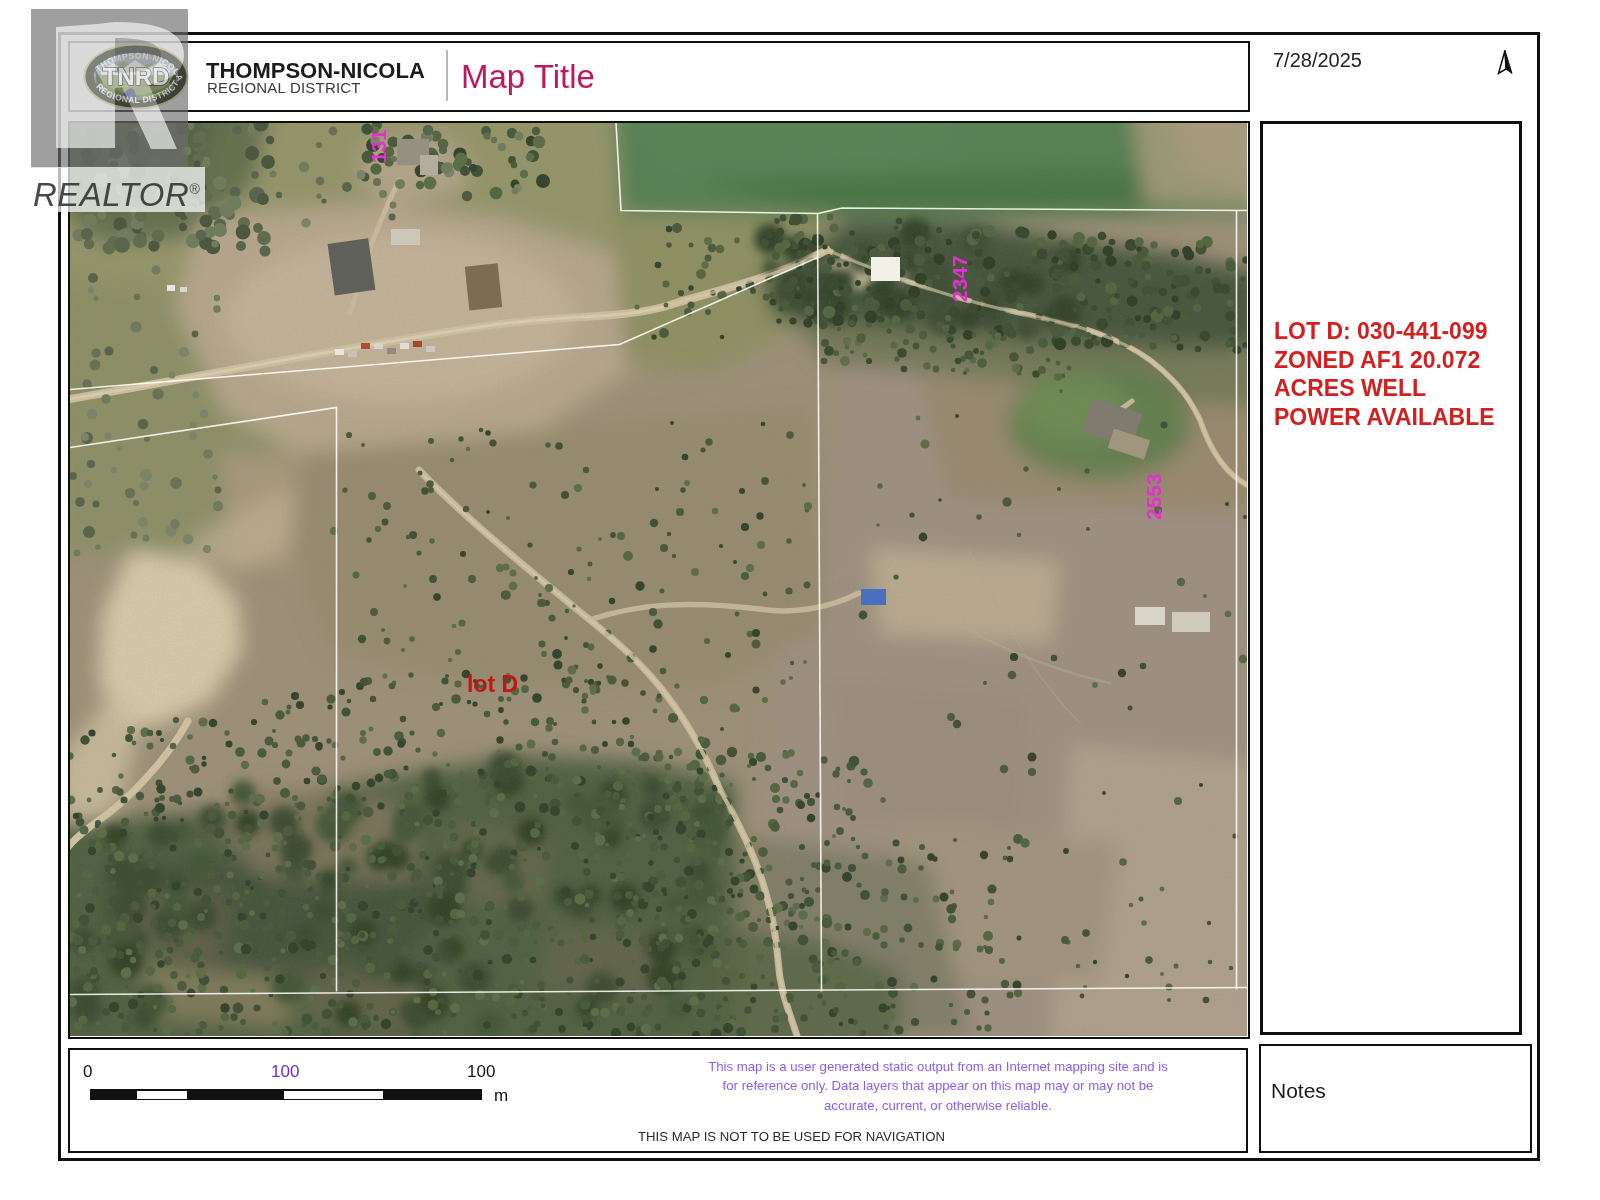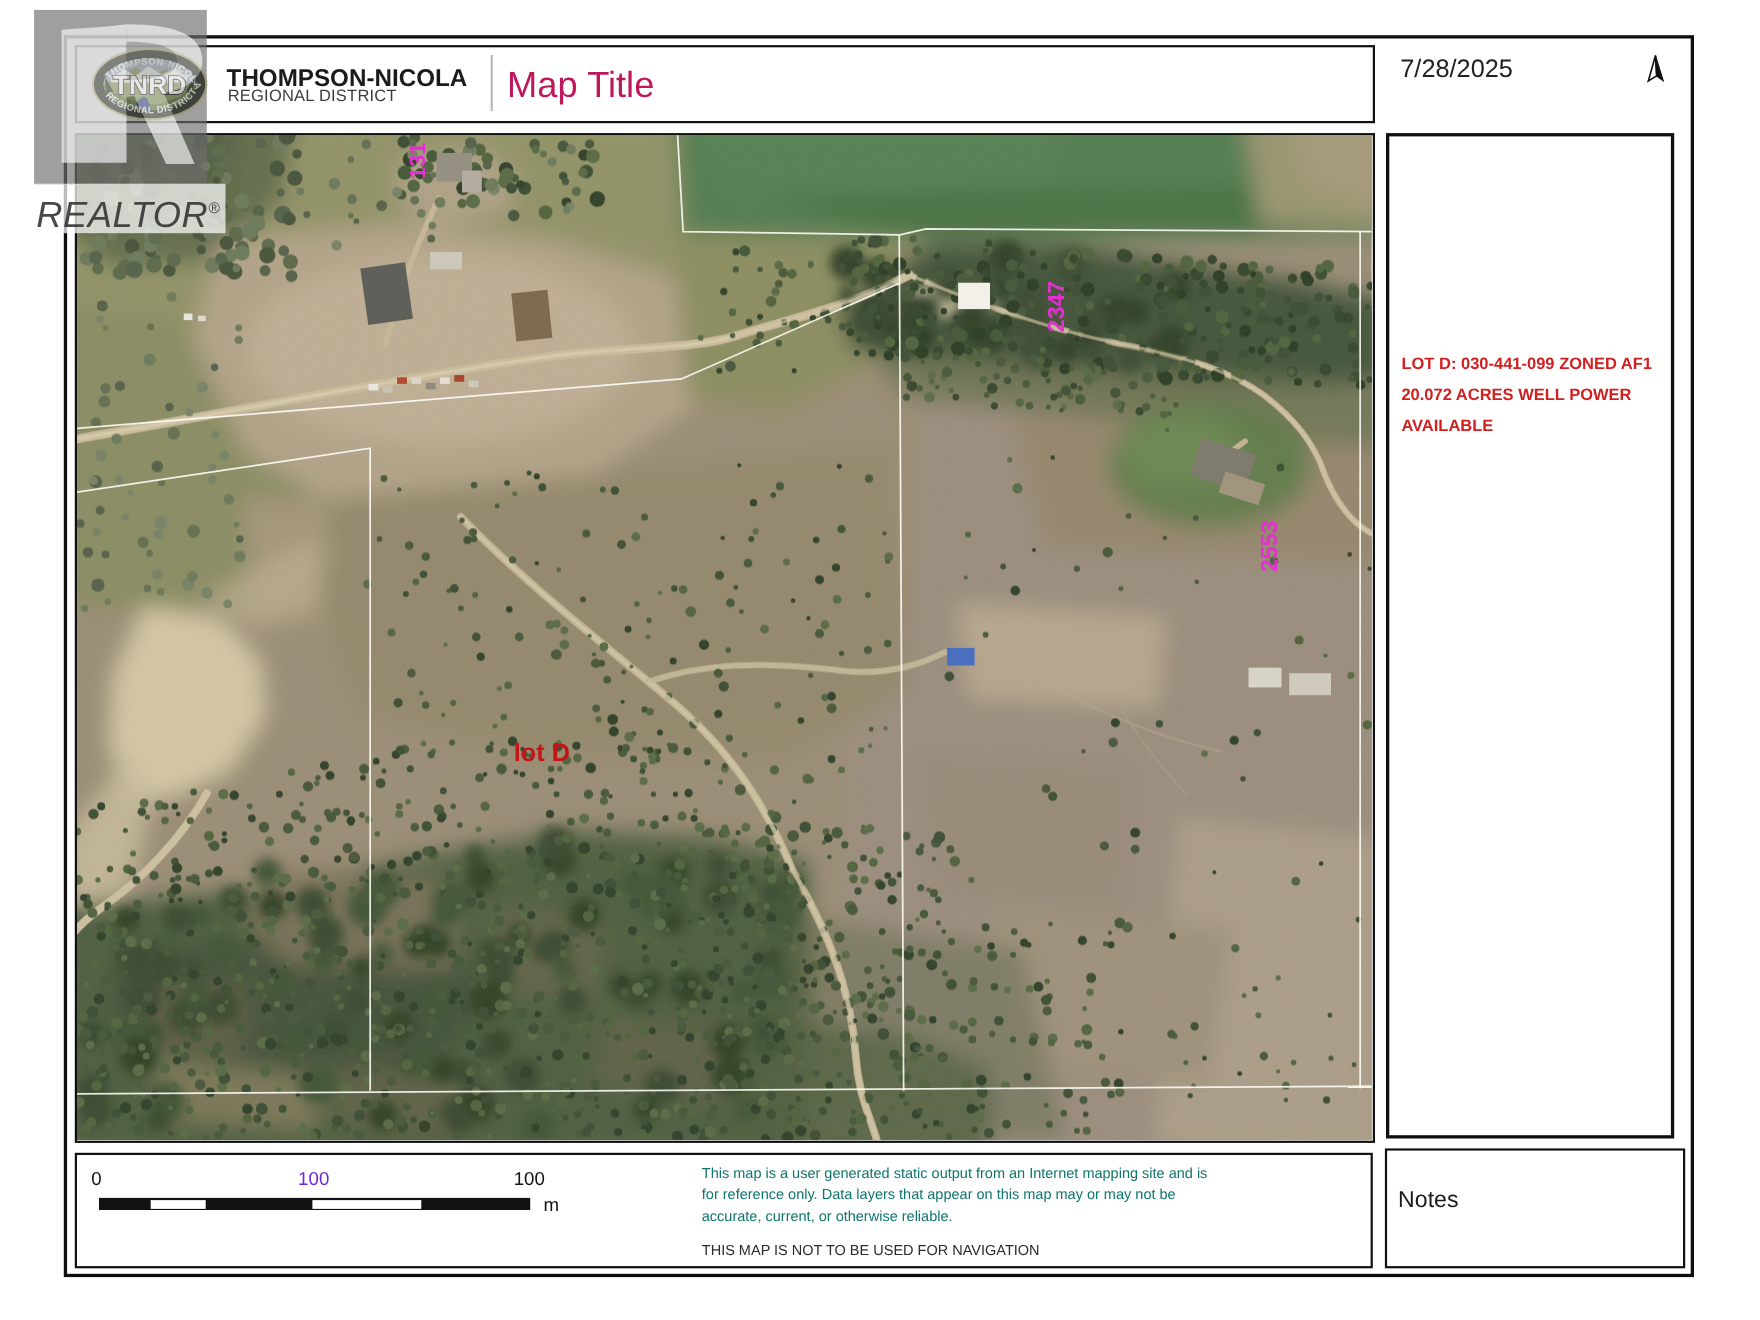--- a/index.html
+++ b/index.html
@@ -27,21 +27,21 @@
 <text font-size="8.5" font-weight="bold" fill="#f2f2ee" letter-spacing="0.5"><textPath href="#arcB" startOffset="12%">REGIONAL DISTRICT</textPath></text>
 </svg>
 
 <div class="abs" style="left:206px;top:58px;font-size:22px;font-weight:bold;color:#1b1b1b;">THOMPSON-NICOLA</div>
 <div class="abs" style="left:207px;top:79px;font-size:15px;color:#3c3c3c;letter-spacing:0.2px;">REGIONAL DISTRICT</div>
 
 <div class="abs" style="left:446px;top:50px;width:2px;height:51px;background:#b9b9b9;"></div>
 
 <div class="abs" style="left:461px;top:58px;font-size:33px;color:#be185d;">Map Title</div>
 
-<div class="abs" style="left:1273px;top:49px;font-size:23px;color:#222;">7/28/2025</div>
+<div class="abs" style="left:1273px;top:49px;font-size:20px;color:#222;">7/28/2025</div>
 
 <svg class="abs" style="left:1496px;top:49px;" width="19" height="28" viewBox="0 0 19 28">
 <path d="M9,1.5 L2.5,24.5 L10,20 Z" fill="#fff" stroke="#111" stroke-width="1.5"></path>
 <path d="M9,1.5 L16,24.5 L10,20 Z" fill="#111" stroke="#111" stroke-width="1"></path>
 </svg>
 
 <div class="abs" style="left:68px;top:121px;width:1182px;height:918px;border:2.5px solid #0f0f0f;box-sizing:border-box;overflow:hidden;">
 <svg id="aerial" viewBox="0 0 1177 913" width="1177" height="913" preserveAspectRatio="none">
 <defs>
         <filter id="b12" x="-30%" y="-30%" width="160%" height="160%">
@@ -2441,34 +2441,34 @@
 
 <text transform="translate(1091,397) rotate(-90)" font-size="21" fill="#e62fd2">2553</text>
 
 <text x="397" y="569" font-size="23" fill="#c41414">lot D</text>
 </g>
 </svg>
 </div>
 
 <div class="abs" style="left:1260px;top:121px;width:262px;height:914px;border:3px solid #0f0f0f;box-sizing:border-box;background:#fff;"></div>
 
-<div class="abs" style="left:1274px;top:317px;width:240px;font-size:15px;font-weight:bold;color:#d21f1f;line-height:28.6px;">LOT D: 030-441-099 ZONED AF1 20.072 ACRES WELL POWER AVAILABLE</div>
+<div class="abs" style="left:1274px;top:317px;width:240px;font-size:23px;font-weight:bold;color:#d21f1f;line-height:28.6px;">LOT D: 030-441-099 ZONED AF1 20.072 ACRES WELL POWER AVAILABLE</div>
 
 <div class="abs" style="left:68px;top:1048px;width:1180px;height:105px;border:2px solid #101010;box-sizing:border-box;background:#fff;"></div>
 
 <div class="abs" style="left:83px;top:1062px;font-size:17px;color:#111;">0</div>
 <div class="abs" style="left:271px;top:1062px;font-size:17px;color:#6d28d9;">100</div>
 <div class="abs" style="left:467px;top:1062px;font-size:17px;color:#111;">100</div>
 
 <div class="abs" style="left:90px;top:1089px;width:392px;height:11px;background:#111;"></div>
 <div class="abs" style="left:137px;top:1090.5px;width:50px;height:8px;background:#fff;"></div>
 <div class="abs" style="left:283.5px;top:1090.5px;width:99px;height:8px;background:#fff;"></div>
 <div class="abs" style="left:494px;top:1086px;font-size:17px;color:#111;">m</div>
 
-<div class="abs" style="left:638px;top:1057px;width:600px;font-size:13.2px;line-height:19.3px;color:#0f766e;text-align:left;">This map is a user generated static output from an Internet mapping site and is<br>for reference only. Data layers that appear on this map may or may not be<br>accurate, current, or otherwise reliable.</div>
+<div class="abs" style="left:638px;top:1057px;width:600px;font-size:13.2px;line-height:19.3px;color:#8b5cf6;text-align:center;">This map is a user generated static output from an Internet mapping site and is<br>for reference only. Data layers that appear on this map may or may not be<br>accurate, current, or otherwise reliable.</div>
 <div class="abs" style="left:638px;top:1129px;width:600px;font-size:13.2px;color:#2b2b2b;text-align:left;">THIS MAP IS NOT TO BE USED FOR NAVIGATION</div>
 
 <div class="abs" style="left:1259px;top:1044px;width:273px;height:109px;border:2px solid #101010;box-sizing:border-box;background:#fff;"></div>
 <div class="abs" style="left:1271px;top:1079px;font-size:21px;color:#1a1a1a;">Notes</div>
 
 <svg class="abs" style="left:0px;top:0px;" width="230" height="220" viewBox="0 0 230 220">
 
 <rect x="31" y="9" width="157" height="159" fill="#6e6e6e" fill-opacity="0.66"></rect>
 
 <g fill="#ffffff" fill-opacity="0.62">

